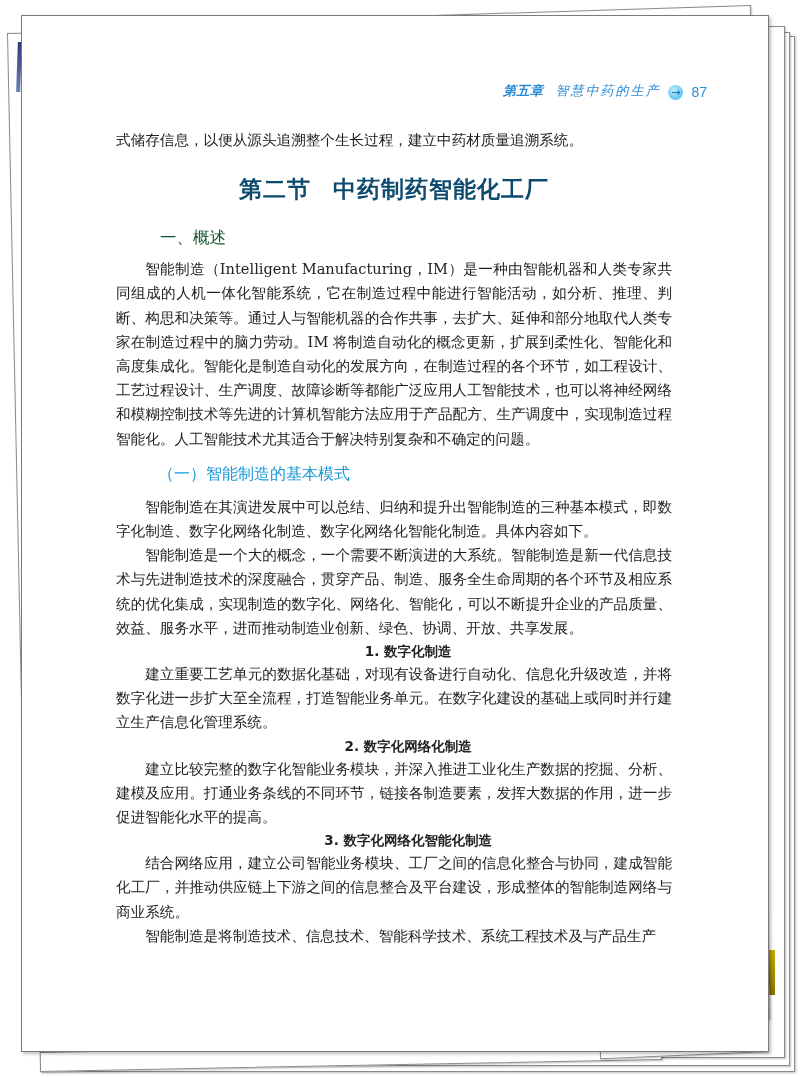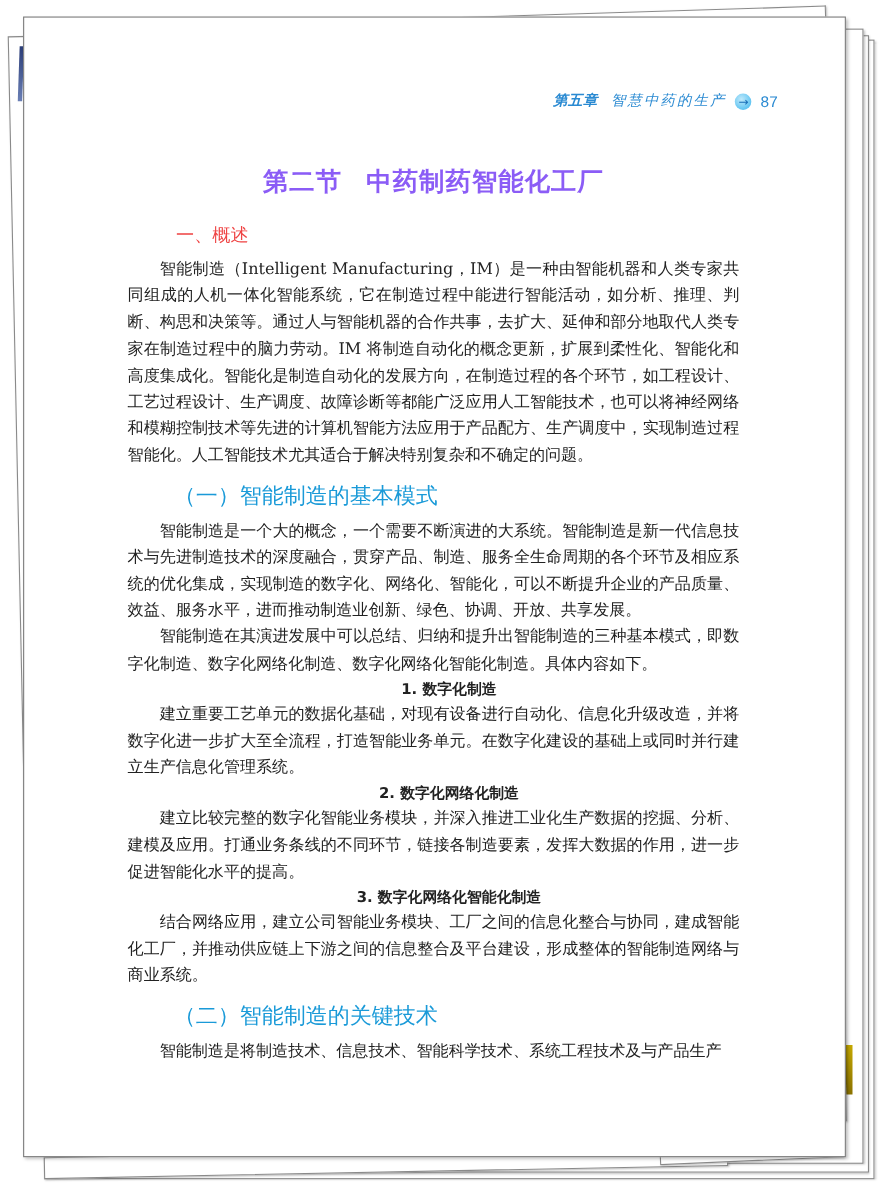--- a/index.html
+++ b/index.html
@@ -117,43 +117,43 @@
   p {
     margin: 0;
     line-height: 24.2px;
     text-align: justify;
     text-justify: inter-character;
   }
   .indent { text-indent: 2em; }
 
   .section-title {
     text-align: center;
-    color: #8b5cf6;
+    color: #0c4a6e;
     font-size: 23px;
     font-weight: bold;
     margin-top: 22px;
     margin-bottom: 20px;
     letter-spacing: 1px;
     font-family: "DejaVu Sans", sans-serif;
   }
   .section-title .num { margin-right: 22px; }
 
   .h1 {
-    color: #ef4444;
+    color: #14532d;
     font-size: 16.5px;
     font-family: "DejaVu Sans", sans-serif;
     margin-left: 44px;
     margin-top: 8px;
     margin-bottom: 6px;
     line-height: 26px;
     margin-left: 44px;
   }
   .h2 {
     color: #1a9ad8;
-    font-size: 20px;
+    font-size: 16px;
     font-family: "DejaVu Sans", sans-serif;
     margin-left: 42px;
     margin-top: 10px;
     margin-bottom: 8px;
     line-height: 26px;
   }
   .h3 {
     font-weight: bold;
     font-size: 13.5px;
     font-family: "DejaVu Sans", sans-serif;
@@ -178,36 +178,36 @@
 <div class="page"></div>
 
 <div class="running-header">
   <span class="rh-chapter">第五章</span>
   <span class="rh-title">智慧中药的生产</span>
   <span class="rh-arrow">→</span>
   <span class="rh-page">87</span>
 </div>
 
 <div class="content">
+  <p>式储存信息，以便从源头追溯整个生长过程，建立中药材质量追溯系统。</p>
 
   <div class="section-title">
     <span class="num">第二节</span><span>中药制药智能化工厂</span>
   </div>
 
   <div class="h1">一、概述</div>
   <p class="indent">智能制造（Intelligent Manufacturing，IM）是一种由智能机器和人类专家共同组成的人机一体化智能系统，它在制造过程中能进行智能活动，如分析、推理、判断、构思和决策等。通过人与智能机器的合作共事，去扩大、延伸和部分地取代人类专家在制造过程中的脑力劳动。IM 将制造自动化的概念更新，扩展到柔性化、智能化和高度集成化。智能化是制造自动化的发展方向，在制造过程的各个环节，如工程设计、工艺过程设计、生产调度、故障诊断等都能广泛应用人工智能技术，也可以将神经网络和模糊控制技术等先进的计算机智能方法应用于产品配方、生产调度中，实现制造过程智能化。人工智能技术尤其适合于解决特别复杂和不确定的问题。</p>
 
   <div class="h2">（一）智能制造的基本模式</div>
+  <p class="indent">智能制造在其演进发展中可以总结、归纳和提升出智能制造的三种基本模式，即数字化制造、数字化网络化制造、数字化网络化智能化制造。具体内容如下。</p>
   <p class="indent">智能制造是一个大的概念，一个需要不断演进的大系统。智能制造是新一代信息技术与先进制造技术的深度融合，贯穿产品、制造、服务全生命周期的各个环节及相应系统的优化集成，实现制造的数字化、网络化、智能化，可以不断提升企业的产品质量、效益、服务水平，进而推动制造业创新、绿色、协调、开放、共享发展。</p>
-  <p class="indent">智能制造在其演进发展中可以总结、归纳和提升出智能制造的三种基本模式，即数字化制造、数字化网络化制造、数字化网络化智能化制造。具体内容如下。</p>
 
   <div class="h3">1. 数字化制造</div>
   <p class="indent">建立重要工艺单元的数据化基础，对现有设备进行自动化、信息化升级改造，并将数字化进一步扩大至全流程，打造智能业务单元。在数字化建设的基础上或同时并行建立生产信息化管理系统。</p>
 
   <div class="h3">2. 数字化网络化制造</div>
   <p class="indent">建立比较完整的数字化智能业务模块，并深入推进工业化生产数据的挖掘、分析、建模及应用。打通业务条线的不同环节，链接各制造要素，发挥大数据的作用，进一步促进智能化水平的提高。</p>
 
   <div class="h3">3. 数字化网络化智能化制造</div>
   <p class="indent">结合网络应用，建立公司智能业务模块、工厂之间的信息化整合与协同，建成智能化工厂，并推动供应链上下游之间的信息整合及平台建设，形成整体的智能制造网络与商业系统。</p>
 
-  <div class="h2">（二）智能制造的关键技术</div>
   <p class="indent">智能制造是将制造技术、信息技术、智能科学技术、系统工程技术及与产品生产</p>
 </div>
 
 </body></html>

